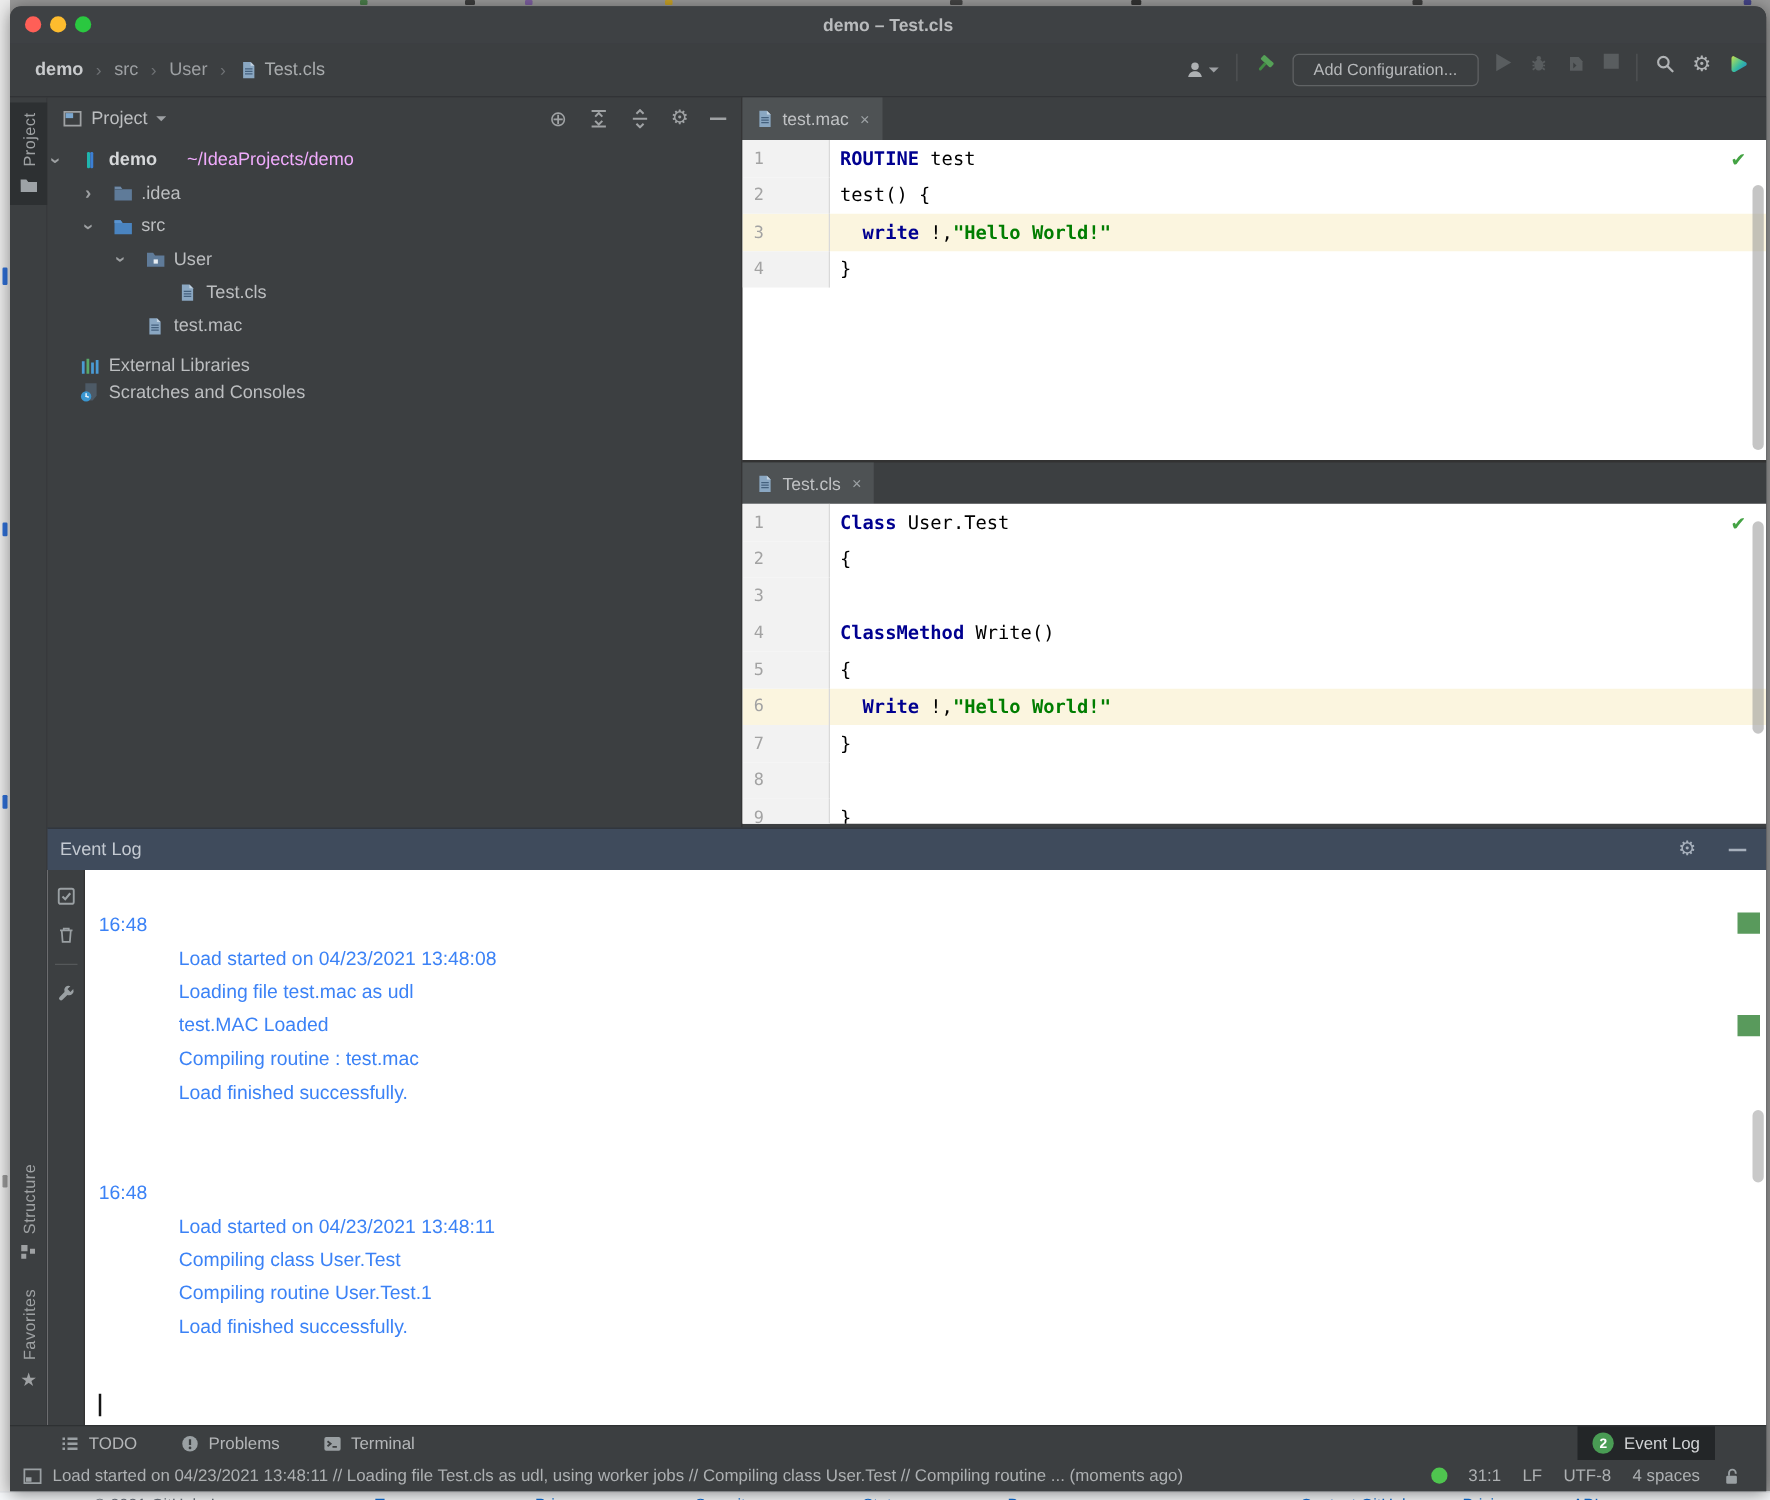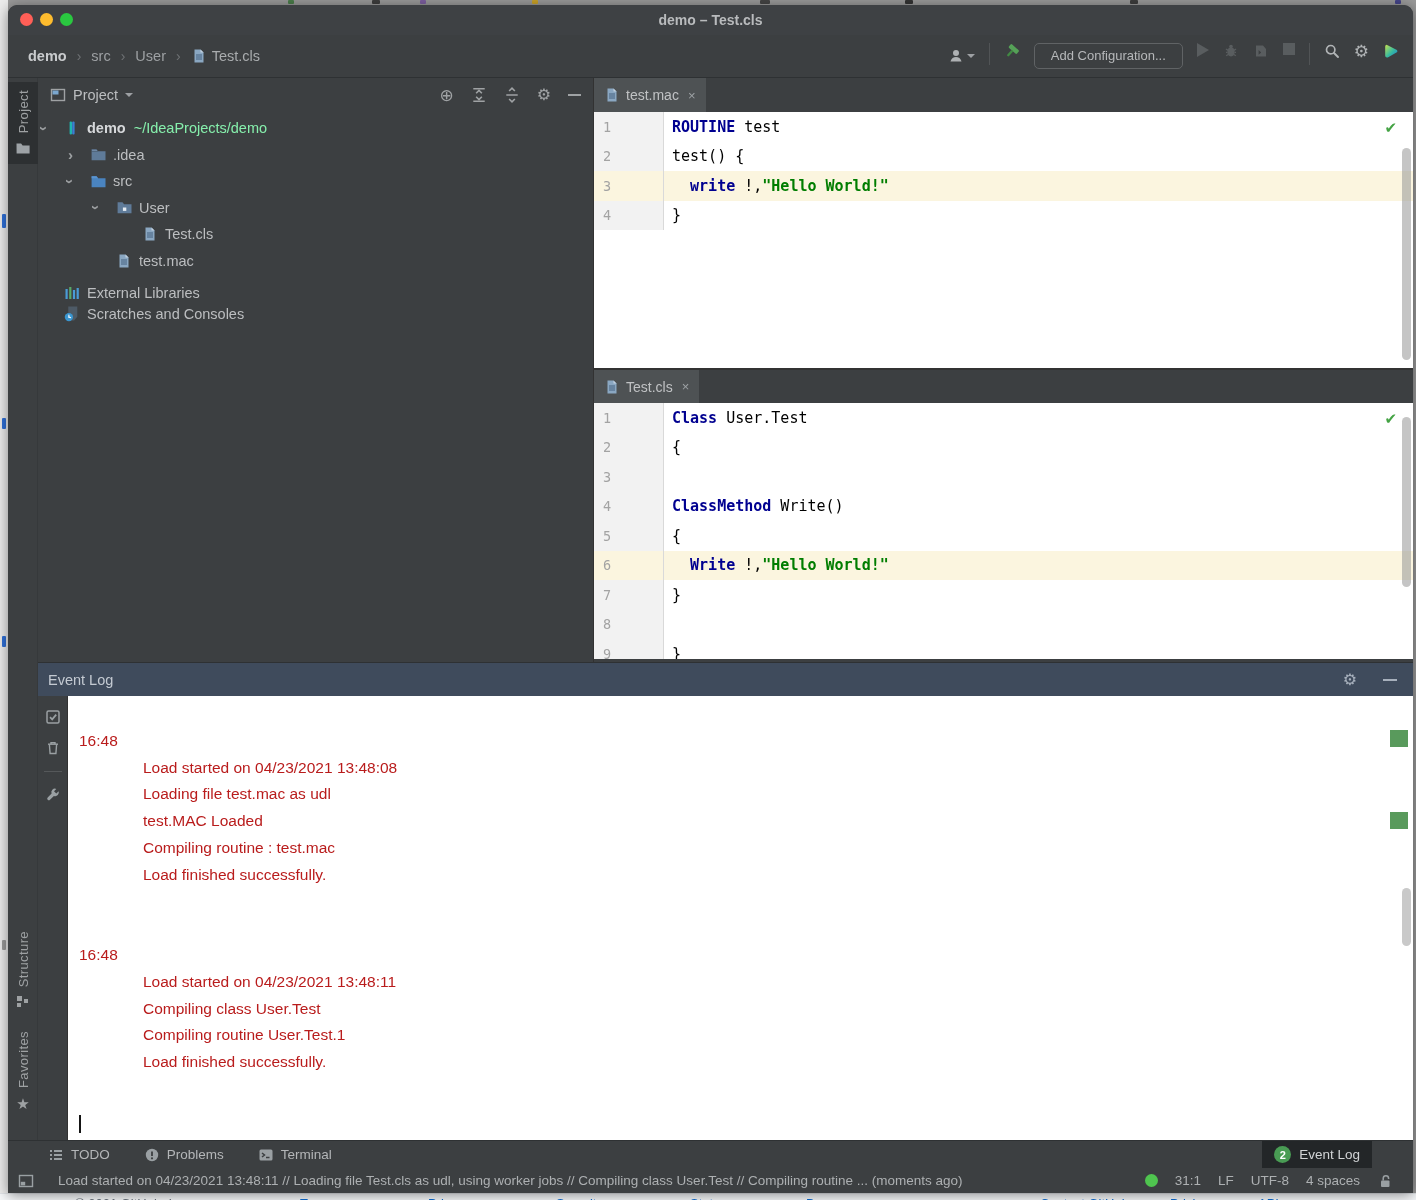--- a/index.html
+++ b/index.html
@@ -55,21 +55,21 @@
   .pp-actions{margin-left:auto;display:flex;gap:17px;align-items:center;color:#9fa2a4;}
   .locate-glyph{font-size:17px;color:#9fa2a4;line-height:1;}
   .minus-bar{width:13px;height:2px;background:#9fa2a4;display:inline-block;}
   .pp-tree{padding-top:3px;font-size:14.5px;}
   .trow{height:26.5px;display:flex;align-items:center;color:#bcbec0;}
   .chev{width:22px;flex:none;color:#9da0a2;font-size:15px;font-weight:bold;line-height:1;}
   .chev span{display:inline-block;}
   .chev.down span{transform:rotate(90deg);}
   .ticon{width:23px;flex:none;display:flex;align-items:center;}
   .tlabel-bold{font-weight:bold;color:#d6d8da;}
-  .thint{color:#86efac;margin-left:8px;}
+  .thint{color:#f0abfc;margin-left:24px;}
   
   .editors{left:585px;top:73px;right:0;height:584px;background:#3c3f41;border-left:1px solid #323232;box-sizing:border-box;}
   .tabbar{height:34px;background:#3c3f41;display:flex;}
   .tabbar.second{height:35px;border-top:2px solid #323232;box-sizing:border-box;}
   .tab{display:flex;align-items:center;gap:6px;padding:0 10px;background:#4e5254;color:#c0c2c4;font-size:14px;}
   .tab .x{color:#9da2a5;font-size:13px;margin-left:3px;}
   .editor{position:relative;background:#fff;overflow:hidden;}
   .e1{height:256px;}
   .e2{height:256px;}
   .codeline{display:flex;height:29.5px;align-items:center;font-family:"DejaVu Sans Mono",monospace;font-size:15px;}
@@ -84,39 +84,39 @@
   .sb-thumb{position:absolute;width:9px;border-radius:5px;background:rgba(150,150,150,.55);}
   
   .elog-header{left:30px;right:0;top:657px;height:34px;background:#3f4b5c;display:flex;align-items:center;
                padding:0 16px 0 10px;color:#c4cad2;font-size:14.5px;box-sizing:border-box;border-top:1px solid #2e3133;}
   .elh-actions{margin-left:auto;display:flex;gap:26px;align-items:center;color:#a7b0bc;}
   .elh-minus{width:14px;height:2px;background:#a7b0bc;display:inline-block;}
   .elog-body{left:30px;right:0;top:691px;height:444px;background:#fff;}
   .el-toolbar{position:absolute;left:0;top:0;width:30px;height:100%;background:#3c3f41;border-right:1px solid #323232;
               display:flex;flex-direction:column;align-items:center;padding-top:13px;gap:15px;box-sizing:border-box;}
   .el-sep{width:18px;height:1px;background:#55585a;}
-  .el-content{position:absolute;left:31px;right:24px;top:0;bottom:0;overflow:hidden;font-size:15.5px;color:#b91c1c;
+  .el-content{position:absolute;left:31px;right:24px;top:0;bottom:0;overflow:hidden;font-size:15.5px;color:#3b82f6;
               padding:32px 0 0 10px;box-sizing:border-box;}
   .elg-line{line-height:26.7px;white-space:nowrap;}
   .elg-entry{margin-left:64px;}
   .elg-group2{margin-top:54px;}
   .caret-bar{position:absolute;left:41px;bottom:7px;width:2px;height:18px;background:#151515;}
   .el-mark{position:absolute;right:5px;width:18px;height:17px;background:#599a5c;}
   .el-thumb{position:absolute;right:2px;width:9px;height:58px;border-radius:5px;background:#c9c9c9;}
   
   .bottombar{left:0;right:0;top:1135px;height:28px;background:#3c3f41;border-top:1px solid #2e3133;
              display:flex;align-items:center;padding-left:40px;gap:34px;font-size:13.5px;color:#b4b6b8;box-sizing:border-box;}
   .bb-item{display:flex;align-items:center;gap:7px;}
   .bb-elog{position:absolute;right:41px;top:1136px;height:27px;background:#232628;display:flex;align-items:center;
            gap:8px;padding:0 12px;color:#d2d4d6;font-size:13.5px;}
   .badge{width:17px;height:17px;border-radius:50%;background:#499c54;color:#fff;font-size:11px;font-weight:bold;
          display:flex;align-items:center;justify-content:center;}
   .statusbar{left:0;right:0;top:1163px;height:25px;background:#3c3f41;display:flex;align-items:center;
              padding:0 20px 0 10px;font-size:13.5px;color:#adb0b2;box-sizing:border-box;}
-  .sb-msg{margin-left:24px;white-space:nowrap;overflow:hidden;flex:1;}
+  .sb-msg{margin-left:8px;white-space:nowrap;overflow:hidden;flex:1;}
   .sb-right{display:flex;gap:17px;align-items:center;}
   .green-dot{width:13px;height:13px;border-radius:50%;background:#4fc54f;}
 </style>
 </head>
 <body>
 
 <div class="abs bg-top-strip">
   <span class="bg-mark" style="left:288px;top:0;width:6px;height:4px;background:#4a7d4a;"></span>
   <span class="bg-mark" style="left:372px;top:0;width:8px;height:4px;background:#3d3d3d;"></span>
   <span class="bg-mark" style="left:420px;top:0;width:6px;height:4px;background:#7d5fa0;"></span>

